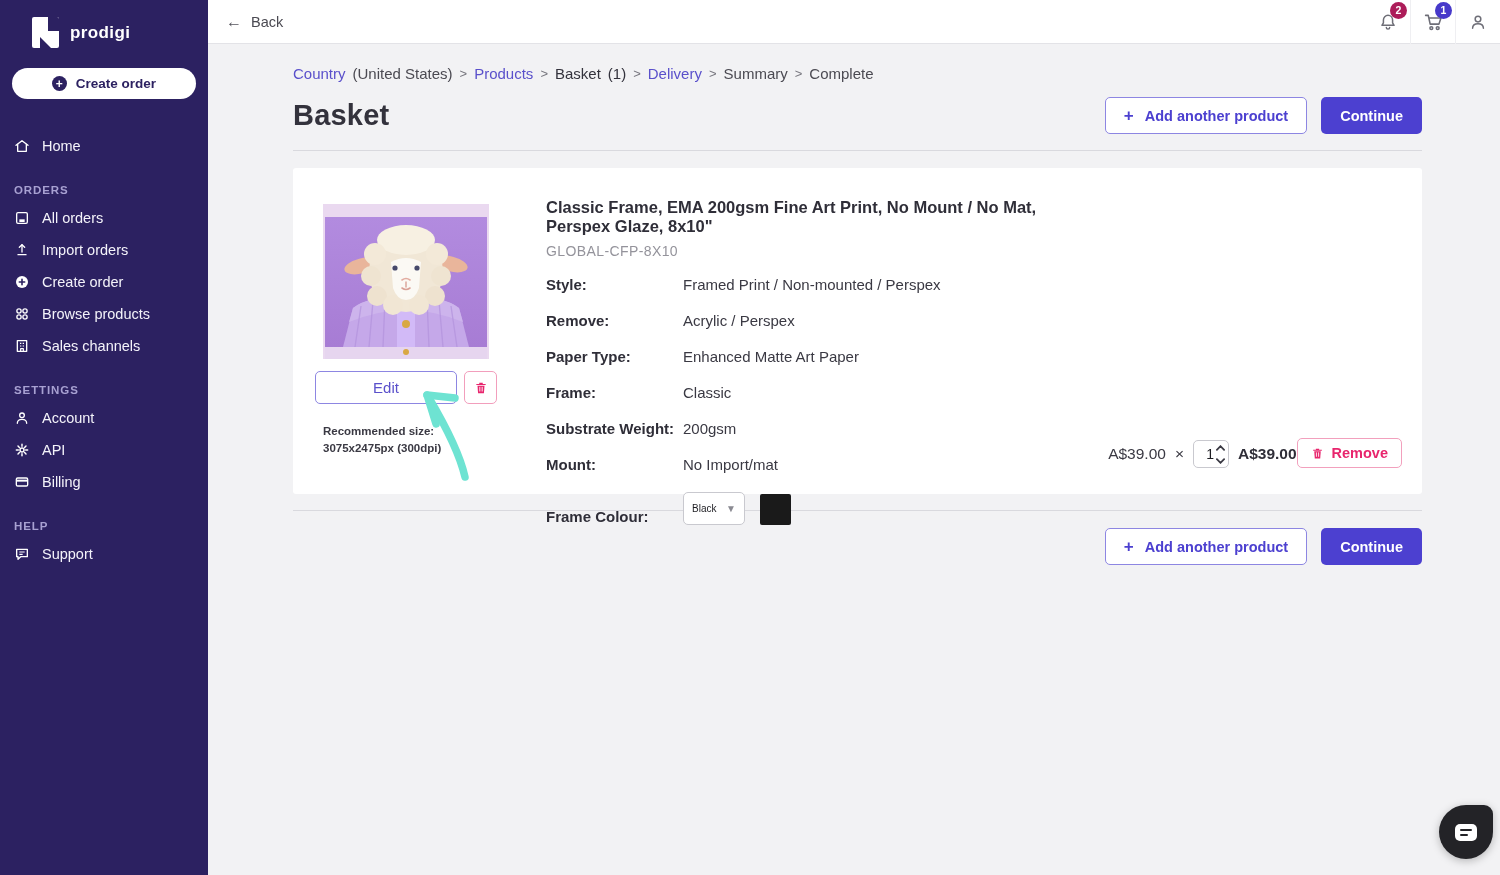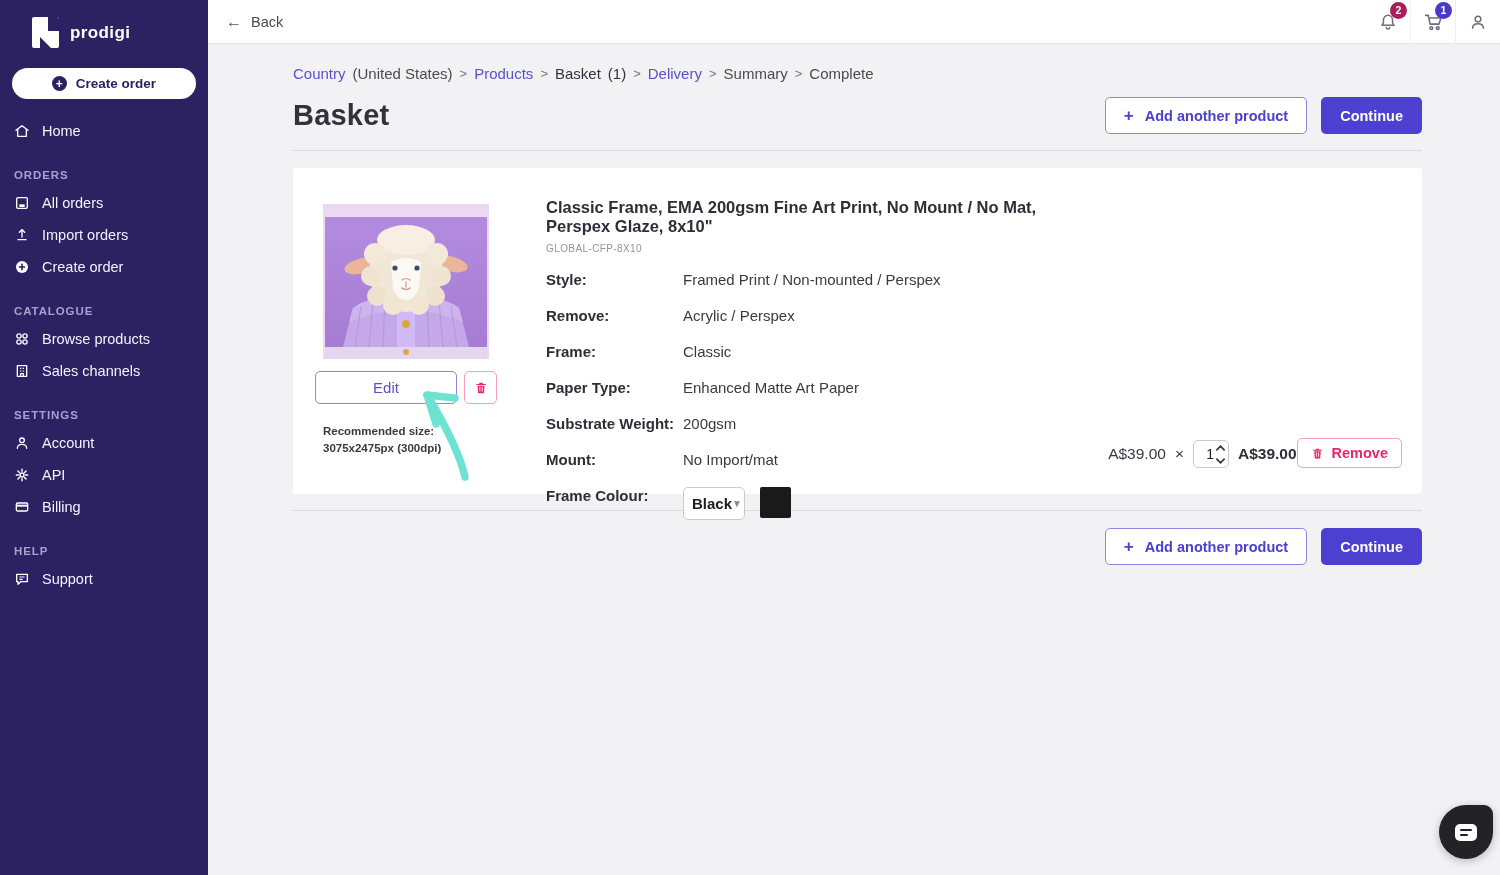--- a/index.html
+++ b/index.html
@@ -16,21 +16,21 @@
     border-left:11px solid transparent; border-bottom:11px solid #2c2161; transform:scaleX(-1); }
   .brand-name { font-size:17px; font-weight:600; letter-spacing:.4px; }
   .pill-btn { margin:6px 12px 6px 12px; width:184px; height:31px; background:#fff; color:#2c2161;
     border-radius:16px; display:flex; align-items:center; justify-content:center; gap:9px;
     font-size:13.5px; font-weight:700; }
   .pill-plus { width:15px; height:15px; border-radius:50%; background:#2c2161; color:#fff;
     display:grid; place-items:center; font-size:12px; font-weight:700; line-height:1; }
   .nav-item { display:flex; align-items:center; gap:12px; padding:8px 14px; font-size:14.5px;
     color:#f4f3fa; cursor:pointer; }
   .nav-item svg { flex:none; }
-  .nav-home { margin-top:16px; }
+  .nav-home { margin-top:31px; }
   .sec-title { padding:22px 14px 6px; font-size:11.5px; letter-spacing:.9px; color:#a8a1d2; font-weight:700; }
 
   
   .topbar { position:fixed; left:208px; right:0; top:0; height:44px; background:#fff;
     border-bottom:1px solid #e3e3e7; display:flex; align-items:center; justify-content:space-between; z-index:9; }
   .back-link { display:flex; align-items:center; gap:9px; padding:0 18px; font-size:14.5px; color:#4b4a52; cursor:pointer; }
   .back-arrow { font-size:16px; color:#55545c; }
   .top-icons { display:flex; height:44px; }
   .icon-btn { width:45px; height:44px; display:grid; place-items:center; position:relative; cursor:pointer; color:#6e6e77; }
   .icon-btn + .icon-btn { border-left:1px solid #efeff2; }
@@ -64,29 +64,29 @@
   .edit-row { margin-top:12px; display:flex; gap:7px; width:182px; margin-left:-8px; }
   .btn-edit { flex:1; height:33px; border:1.5px solid #8d86e2; border-radius:5px; background:#fff;
     color:#5a50cb; font-size:15px; }
   .btn-trash { width:33px; height:33px; border:1px solid #f29ebc; border-radius:5px; background:#fff;
     color:#e8256d; display:grid; place-items:center; }
   .rec-size { margin-top:19px; font-size:11.5px; font-weight:700; color:#3a3943; line-height:1.5; }
   .arrow-overlay { position:absolute; left:120px; top:215px; width:70px; height:100px; pointer-events:none; }
 
   .mid-col { flex:1; padding-left:41px; padding-right:10px; }
   .item-title { font-size:16.5px; font-weight:700; color:#2f2e38; }
-  .item-sku { margin-top:7px; font-size:10px; color:#94939b; letter-spacing:.4px; }
+  .item-sku { margin-top:7px; font-size:14px; color:#94939b; letter-spacing:.4px; }
   .details { margin-top:17px; }
   .drow { display:flex; align-items:baseline; margin-bottom:19px; font-size:15px; }
-  .drow:last-child { margin-bottom:0; align-items:flex-start; }
+  .drow:last-child { margin-bottom:0; align-items:flex-end; }
   .dlabel { width:137px; flex:none; font-weight:700; color:#2f2e38; }
   .dvalue { color:#3a3943; }
   .select-box { width:62px; height:33px; border:1px solid #c9c9cf; border-radius:5px; background:#fff;
     display:flex; align-items:center; justify-content:space-between; padding:0 8px; cursor:pointer; }
-  .select-value { font-size:15px; font-weight:700; color:#1d1d22; }
+  .select-value { font-size:10px; font-weight:400; color:#1d1d22; }
   .select-caret { color:#8a8a92; font-size:10px; }
   .swatch { width:31px; height:31px; background:#1a1a1a; margin-left:15px; border-radius:2px; }
 
   .right-col { flex:none; min-width:205px; display:flex; flex-direction:row; align-items:flex-end; }
   .price-row { display:flex; align-items:center; gap:9px; font-size:15.5px; color:#3a3943; }
   .qty-box { width:36px; height:28px; border:1px solid #c9c9cf; border-radius:5px; display:flex; align-items:center; overflow:hidden; background:#fff; }
   .qty-input { width:20px; border:none; outline:none; font-size:14px; text-align:right; color:#1d1d22;
     font-family:"Liberation Sans", sans-serif; -moz-appearance:textfield; appearance:textfield; }
   .qty-input::-webkit-outer-spin-button, .qty-input::-webkit-inner-spin-button { -webkit-appearance:none; }
   .qty-spin { display:flex; flex-direction:column; width:14px; }
@@ -145,21 +145,20 @@
     <span>Import orders</span>
   </div>
   <div class="nav-item">
     <svg width="16" height="16" viewBox="0 0 24 24">
         <circle cx="12" cy="12" r="9" fill="#fff"></circle>
         <path d="M12 8 V16 M8 12 H16" stroke="#2c2161" stroke-width="2.4" stroke-linecap="round"></path>
       </svg>
     <span>Create order</span>
   </div>
 
-  <div class="sec-title">CATALOGUE</div>
   <div class="nav-item">
     <svg width="16" height="16" viewBox="0 0 24 24" fill="none" stroke="#fff" stroke-width="2">
         <circle cx="7.5" cy="7.5" r="3.2"></circle>
         <circle cx="16.5" cy="7.5" r="3.2"></circle>
         <circle cx="7.5" cy="16.5" r="3.2"></circle>
         <circle cx="16.5" cy="16.5" r="3.2"></circle>
       </svg>
     <span>Browse products</span>
   </div>
   <div class="nav-item">
@@ -343,26 +342,26 @@
         <div class="details">
           <div class="drow">
             <span class="dlabel">Style:</span>
             <span class="dvalue">Framed Print / Non-mounted / Perspex</span>
           </div>
           <div class="drow">
             <span class="dlabel">Remove:</span>
             <span class="dvalue">Acrylic / Perspex</span>
           </div>
           <div class="drow">
+            <span class="dlabel">Paper Type:</span>
+            <span class="dvalue">Enhanced Matte Art Paper</span>
+          </div>
+          <div class="drow">
             <span class="dlabel">Frame:</span>
             <span class="dvalue">Classic</span>
-          </div>
-          <div class="drow">
-            <span class="dlabel">Paper Type:</span>
-            <span class="dvalue">Enhanced Matte Art Paper</span>
           </div>
           <div class="drow">
             <span class="dlabel">Substrate Weight:</span>
             <span class="dvalue">200gsm</span>
           </div>
           <div class="drow">
             <span class="dlabel">Mount:</span>
             <span class="dvalue">No Import/mat</span>
           </div>
           <div class="drow">

